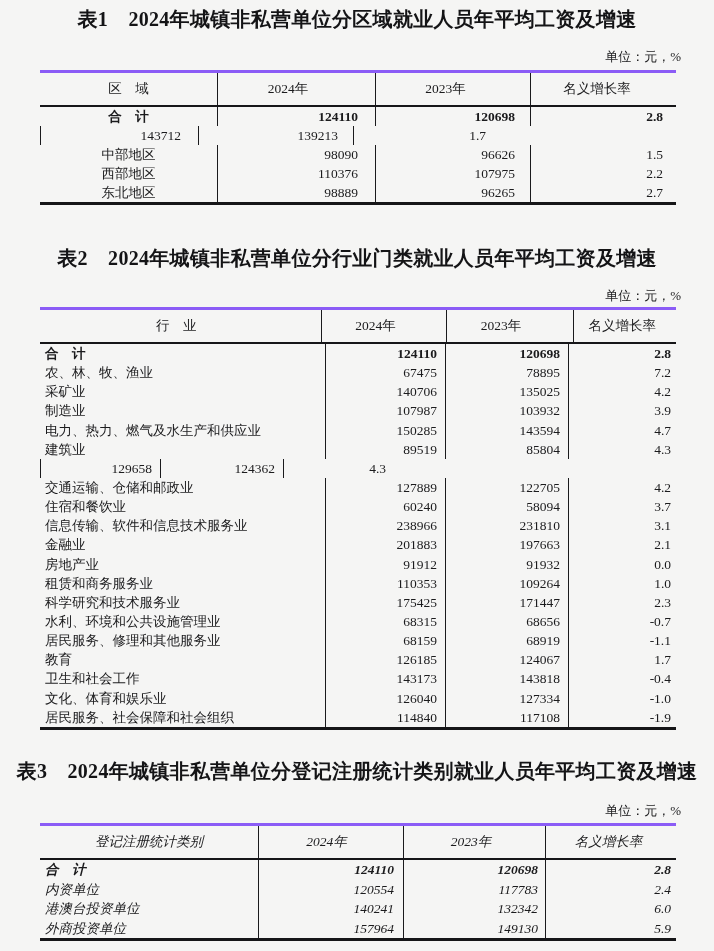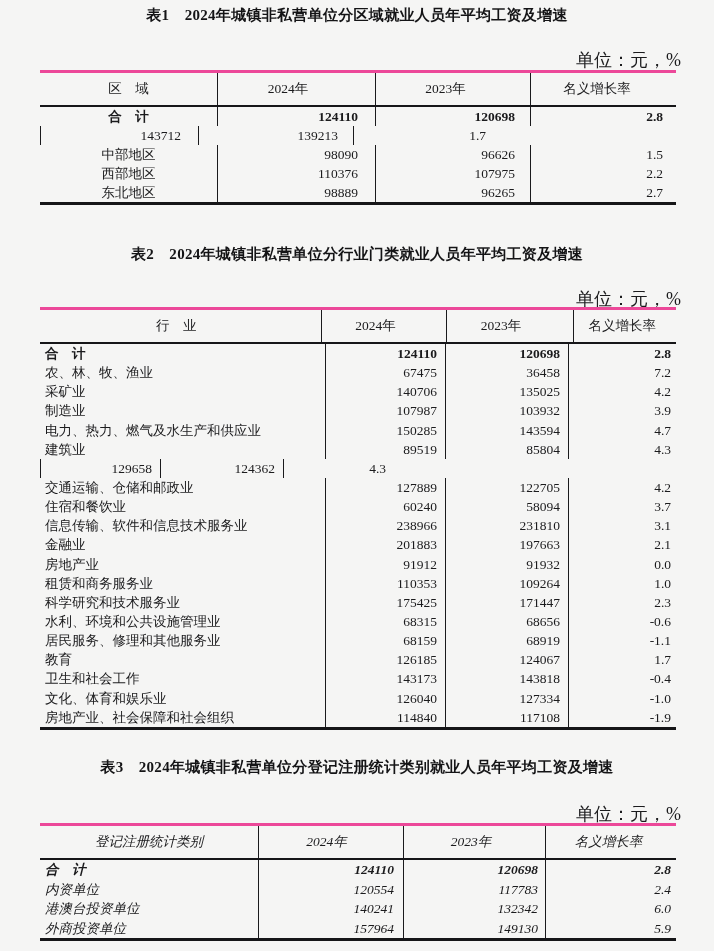--- a/index.html
+++ b/index.html
@@ -9,31 +9,31 @@
     width:714px; height:951px;
     background:#f5f5f4;
     font-family:"Liberation Serif","DejaVu Serif",serif;
     color:#1b1b1d;
     overflow:hidden;
     margin:0 auto;
   }
   .tbl-title {
     position:absolute; left:0; width:714px;
     text-align:center;
-    font-size:15px; font-weight:700;
+    font-size:20px; font-weight:700;
     letter-spacing:0.3px;
     color:#141416;
   }
   .unit-label {
     position:absolute; right:33px;
-    font-size:18px; color:#1b1b1d;
+    font-size:13px; color:#1b1b1d;
   }
   .tbl {
     position:absolute; left:40px; width:636px;
-    border-top:3px solid #ec4899;
+    border-top:3px solid #8b5cf6;
     border-bottom:3px solid #161618;
     font-size:13.5px;
   }
   .thead { display:flex; border-bottom:2px solid #161618; }
   .th {
     display:flex; align-items:center; justify-content:center;
     white-space:nowrap; overflow:hidden;
     font-size:13.5px;
   }
   .tr { display:flex; }
@@ -138,21 +138,21 @@
     <div class="tbody">
         <div class="tr bold">
           <div class="td c0">合　计</div>
           <div class="td c1">124110</div>
           <div class="td c2">120698</div>
           <div class="td c3">2.8</div>
         </div>
         <div class="tr">
           <div class="td c0">农、林、牧、渔业</div>
           <div class="td c1">67475</div>
-          <div class="td c2">36458</div>
+          <div class="td c2">78895</div>
           <div class="td c3">7.2</div>
         </div>
         <div class="tr">
           <div class="td c0">采矿业</div>
           <div class="td c1">140706</div>
           <div class="td c2">135025</div>
           <div class="td c3">4.2</div>
         </div>
         <div class="tr">
           <div class="td c0">制造业</div>
@@ -216,21 +216,21 @@
         <div class="tr">
           <div class="td c0">科学研究和技术服务业</div>
           <div class="td c1">175425</div>
           <div class="td c2">171447</div>
           <div class="td c3">2.3</div>
         </div>
         <div class="tr">
           <div class="td c0">水利、环境和公共设施管理业</div>
           <div class="td c1">68315</div>
           <div class="td c2">68656</div>
-          <div class="td c3">-0.6</div>
+          <div class="td c3">-0.7</div>
         </div>
         <div class="tr">
           <div class="td c0">居民服务、修理和其他服务业</div>
           <div class="td c1">68159</div>
           <div class="td c2">68919</div>
           <div class="td c3">-1.1</div>
         </div>
         <div class="tr">
           <div class="td c0">教育</div>
           <div class="td c1">126185</div>
@@ -243,21 +243,21 @@
           <div class="td c2">143818</div>
           <div class="td c3">-0.4</div>
         </div>
         <div class="tr">
           <div class="td c0">文化、体育和娱乐业</div>
           <div class="td c1">126040</div>
           <div class="td c2">127334</div>
           <div class="td c3">-1.0</div>
         </div>
         <div class="tr">
-          <div class="td c0">房地产业、社会保障和社会组织</div>
+          <div class="td c0">居民服务、社会保障和社会组织</div>
           <div class="td c1">114840</div>
           <div class="td c2">117108</div>
           <div class="td c3">-1.9</div>
         </div>
       </div>
   </div>
 
   <h2 class="tbl-title" id="t3-title">表3　2024年城镇非私营单位分登记注册统计类别就业人员年平均工资及增速</h2>
   <div class="unit-label" id="t3-unit">单位：元，%</div>
   <div class="tbl t3">

